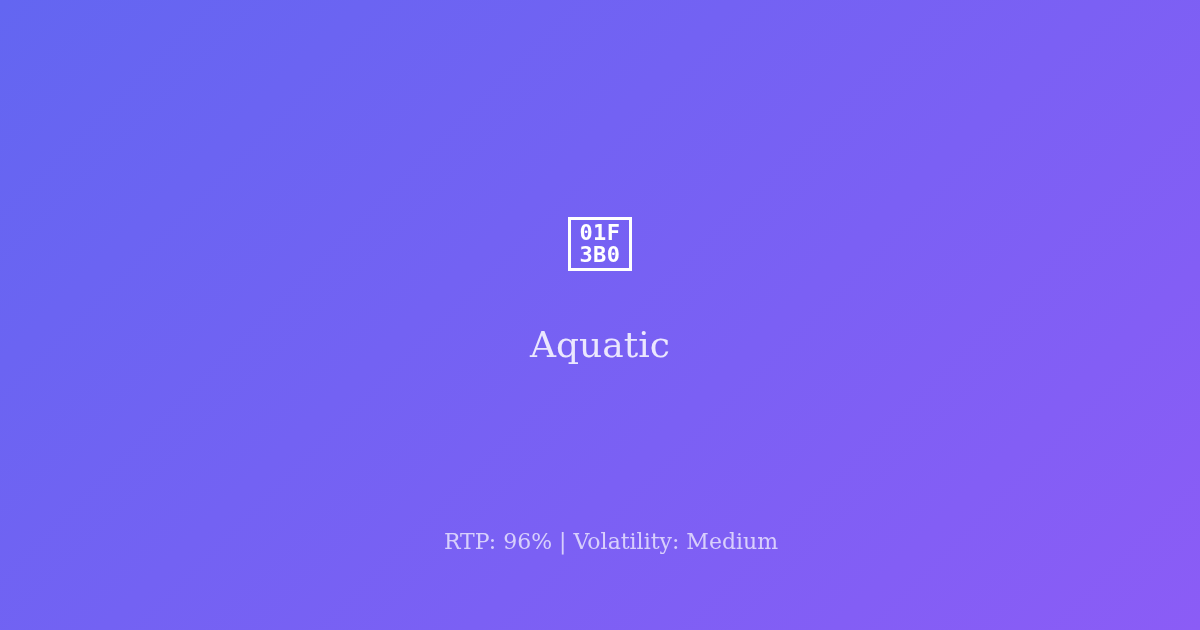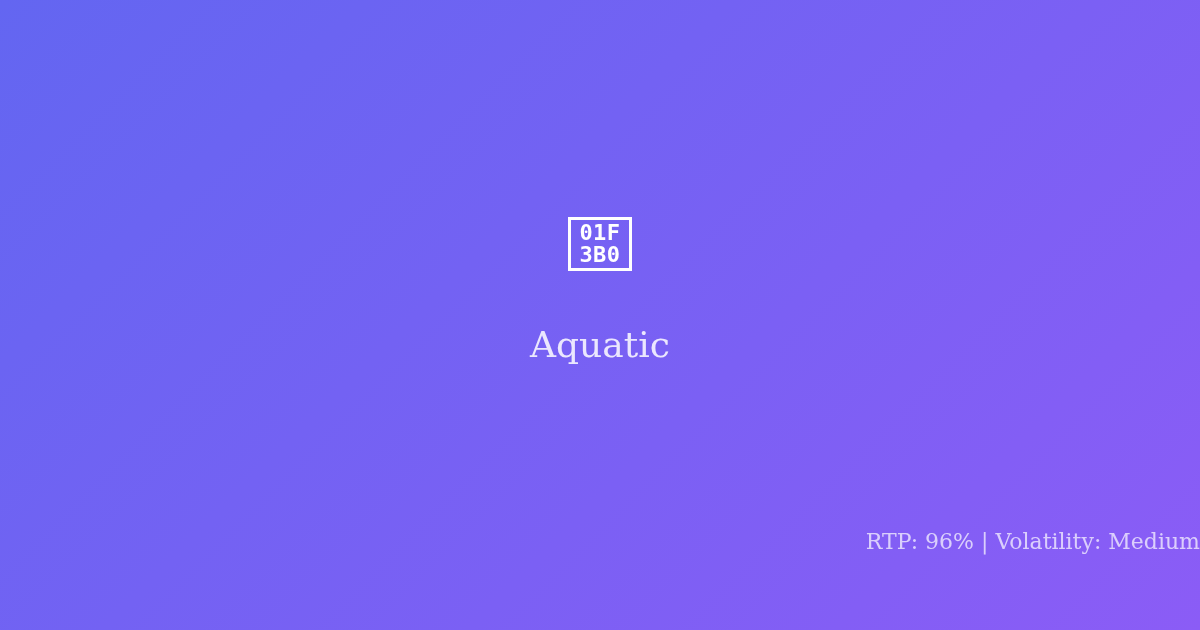--- a/index.html
+++ b/index.html
@@ -80,21 +80,21 @@
     text-align: center;
     white-space: nowrap;
   }
 
   
   .footer {
     position: absolute;
     left: 0;
     right: 0;
     top: 529px;
-    text-align: right;
+    text-align: center;
     font-family: "DejaVu Serif", "Liberation Serif", serif;
     font-size: 22px;
     font-weight: 400;
     color: rgba(255, 255, 255, 0.70);
     line-height: 1.2;
     white-space: nowrap;
     padding-left: 22px;
   }
 </style>
 </head>

